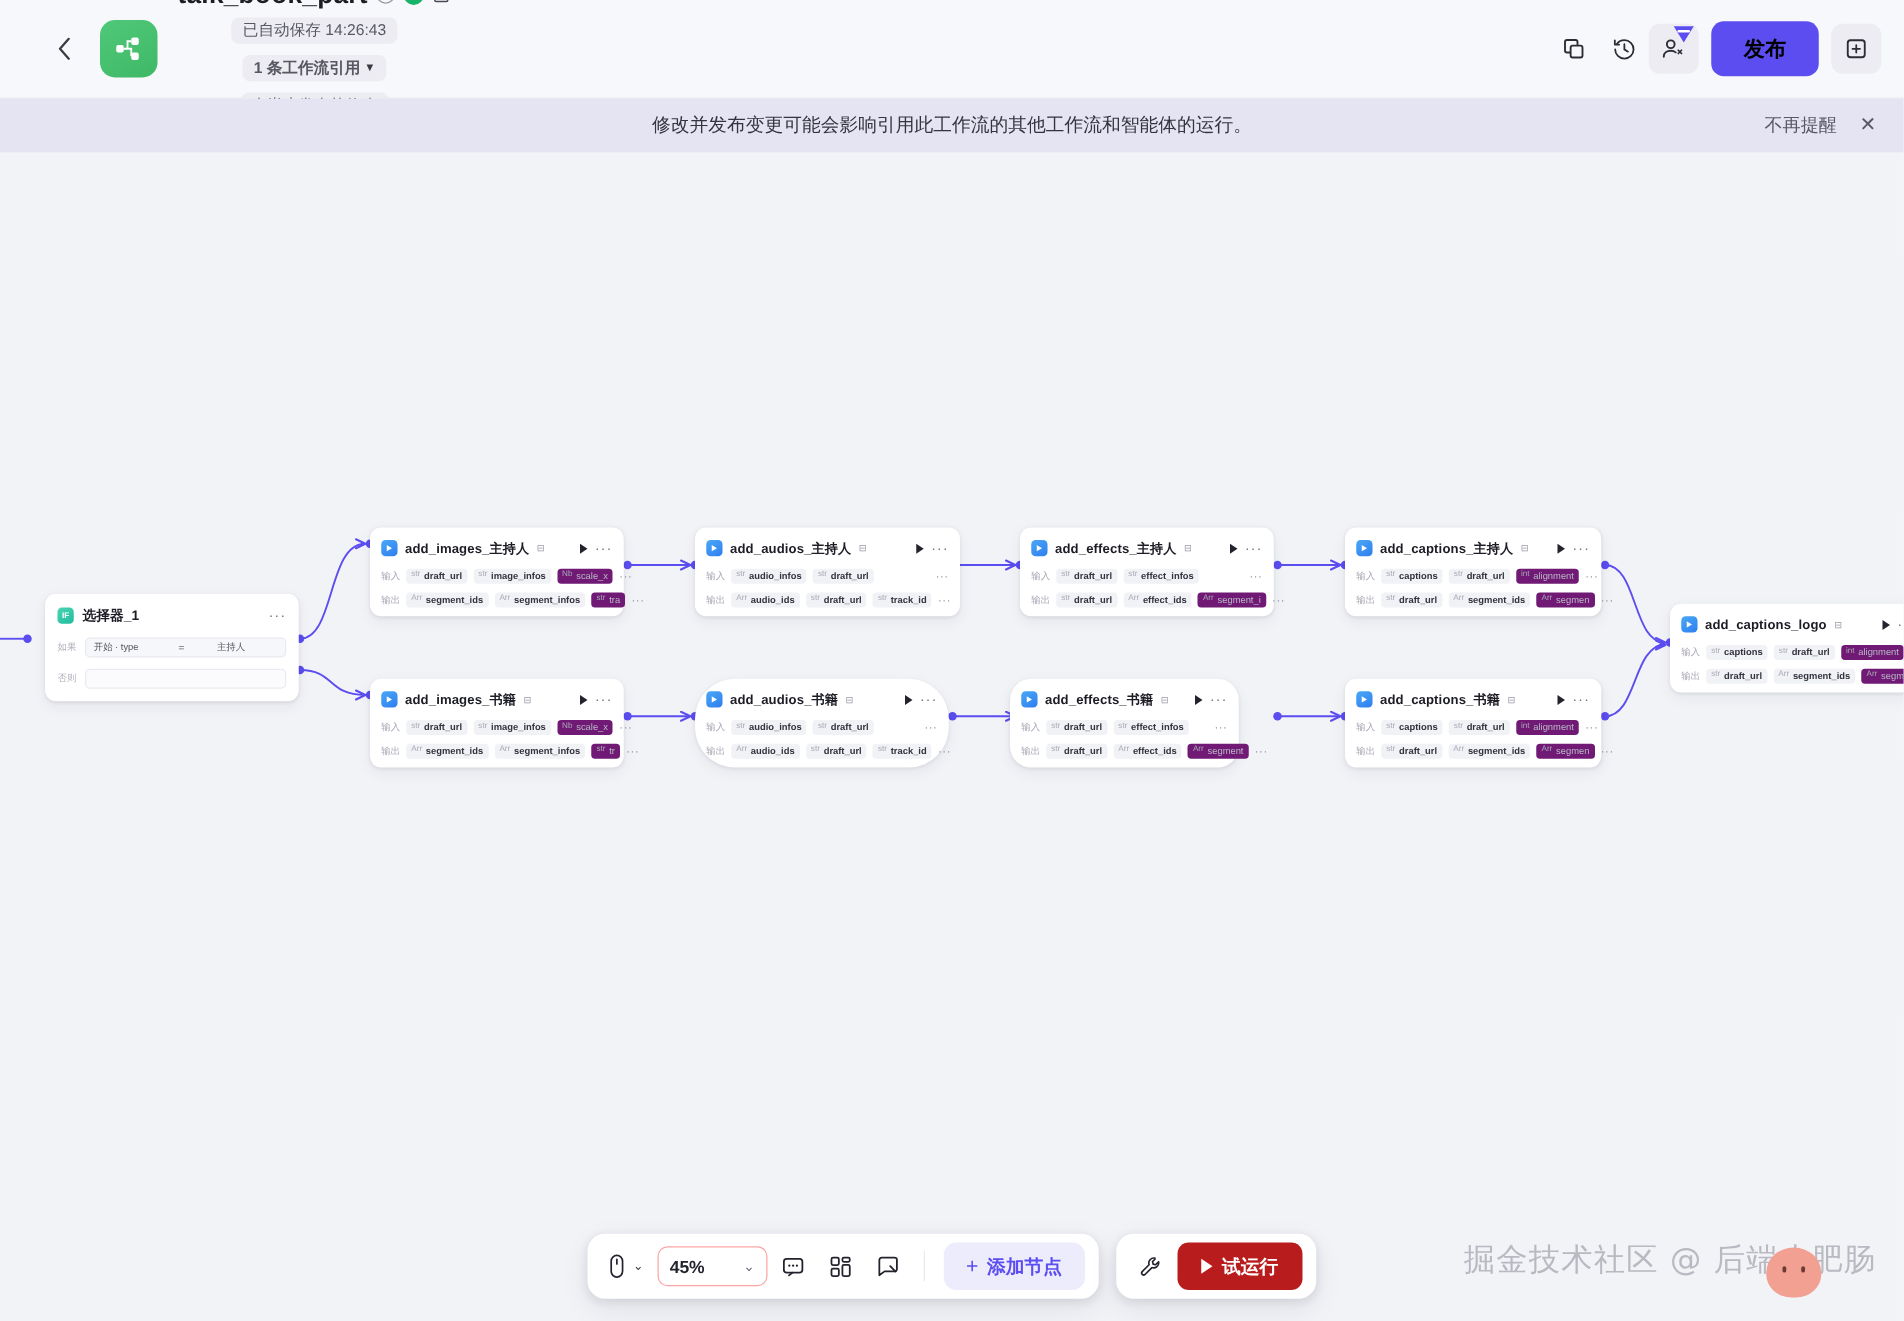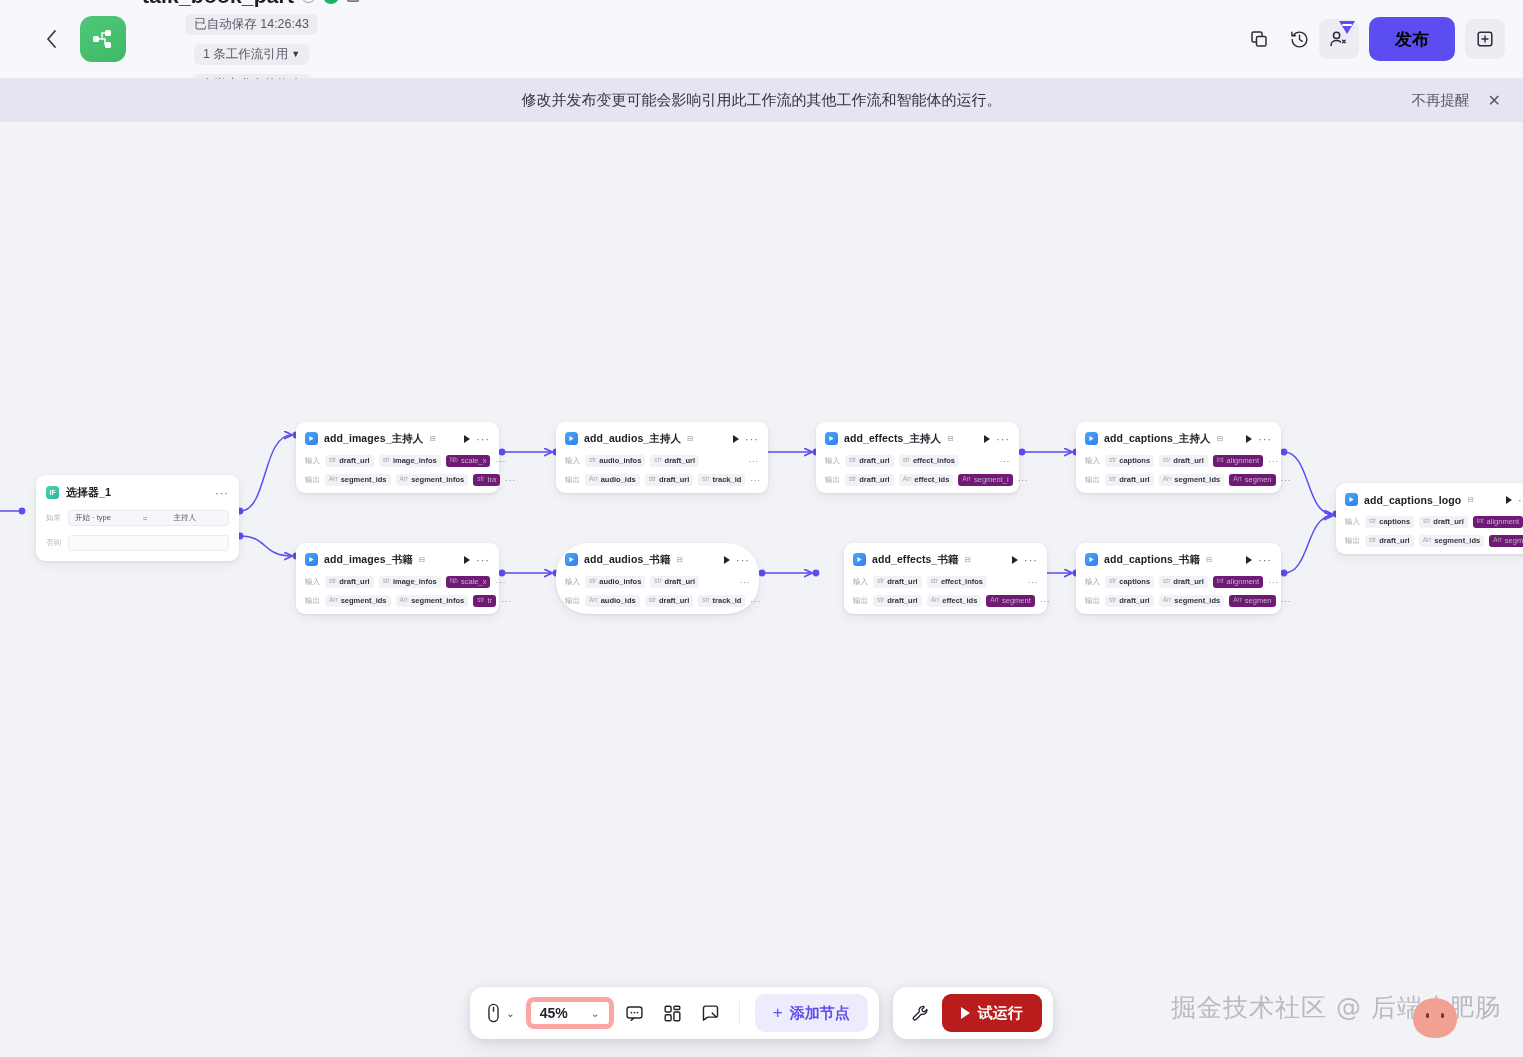--- a/index.html
+++ b/index.html
@@ -39,21 +39,21 @@
     width: 16px; height: 16px; border-radius: 50%; background: #18b368;
     display: flex; align-items: center; justify-content: center; cursor: pointer;
   }
   .ic-check svg { display:block; }
   .ic-edit { color:#5a5a66; cursor:pointer; display:flex; }
   .meta-row { display: flex; align-items: center; gap: 9px; margin-top: 6px; flex-direction: column; }
   .chip {
     background: #ececf2; border-radius: 6px; padding: 3px 9px;
     font-size: 12.5px; color: #585863; line-height: 15px; white-space: nowrap;
   }
-  .chip.dropdown { display:flex; align-items:center; gap:3px; cursor:pointer; }
+  .chip.dropdown { display:flex; align-items:center; gap:3px; cursor:pointer;font-weight:bold; }
   .caret { font-size: 9px; color: #3a3a44; }
 
   .header-spacer { flex: 1 1 auto; }
   .hdr-icon {
     width: 40px; height: 40px; border-radius: 9px; display: flex;
     align-items: center; justify-content: center; cursor: pointer; color: #2c2c36;
     position: relative;
   }
   .hdr-icon.filled { background: #ececf2; }
   .badge-tri {
@@ -152,21 +152,21 @@
   .toolbar, .toolbar2 {
     background: #fff; border-radius: 14px; box-shadow: 0 2px 8px rgba(25,28,50,.10), 0 8px 24px rgba(25,28,50,.08);
     display: flex; align-items: center; height: 52px; padding: 0 11px; gap: 4px; pointer-events: auto;
   }
   .tb-btn {
     height: 34px; min-width: 34px; border-radius: 8px; display: flex;
     align-items: center; justify-content: center; cursor: pointer; color: #2a2a34; padding: 0 5px;
   }
   .zoom-box {
     display: flex; align-items: center; justify-content: space-between;
-    width: 88px; height: 32px; border: 5px solid #fca5a5; border-radius: 8px;
+    width: 88px; height: 32px; border: 1px solid #fca5a5; border-radius: 8px;
     padding: 0 9px; font-size: 14px; color: #23232e; cursor: pointer; margin-left: 2px;
   }
   .zoom-val { font-weight: 600; }
   .tb-sep { width: 1px; height: 24px; background: #e9e9f0; margin: 0 7px; }
   .add-node-btn {
     display: flex; align-items: center; gap: 7px; background: #edecfd;
     color: #5b4df0; font-size: 15px; font-weight: 700; border-radius: 10px;
     height: 38px; padding: 0 18px; cursor: pointer; margin-left: 4px;
   }
   .add-plus { font-size: 17px; font-weight: 400; }
@@ -610,21 +610,21 @@
               <span class="ptype">str</span>
               <span class="pname">draft_url</span>
             </span>
             <span class="pill">
               <span class="ptype">str</span>
               <span class="pname">track_id</span>
             </span>
             <span class="io-more">···</span>
           </div>
         </div>
-        <div class="node" style="left: 844px; top: 421px; width: 203px;">
+        <div class="node" style="left: 808px; top: 421px; width: 183px; border-radius: 17px;">
           <div class="node-head">
             <span class="node-ico">
               <svg width="9" height="9" viewBox="0 0 12 12">
                 <path d="M3.2 2.6l5.6 3.4-5.6 3.4z" fill="#fff"></path>
               </svg>
             </span>
             <span class="node-title">add_effects_书籍</span>
             <span class="node-flag">⊟</span>
             <span class="node-head-spacer"></span>
             <span class="run-tri"></span>

